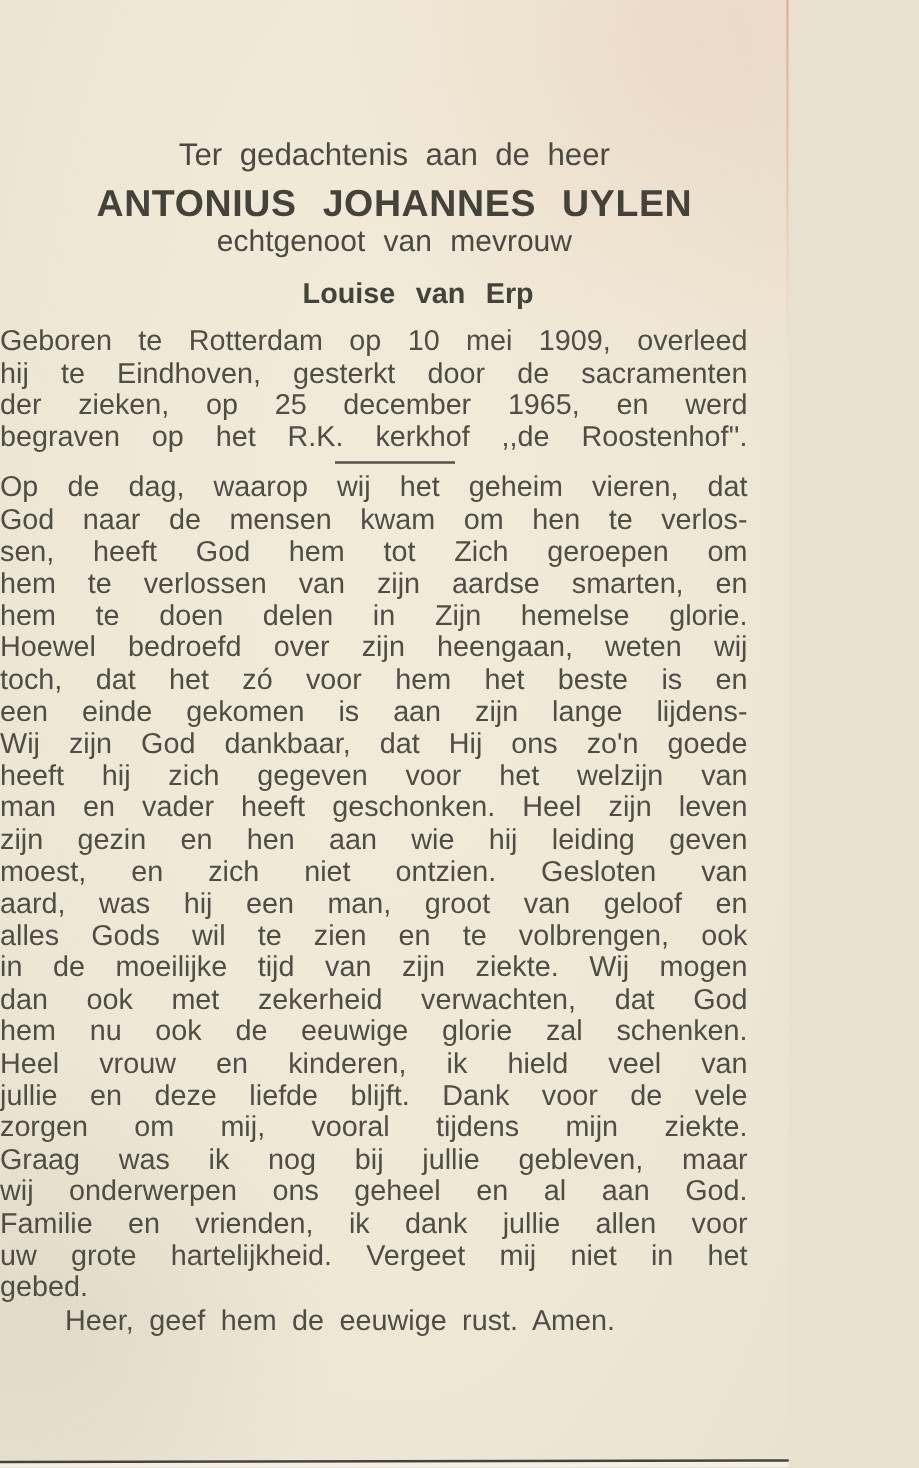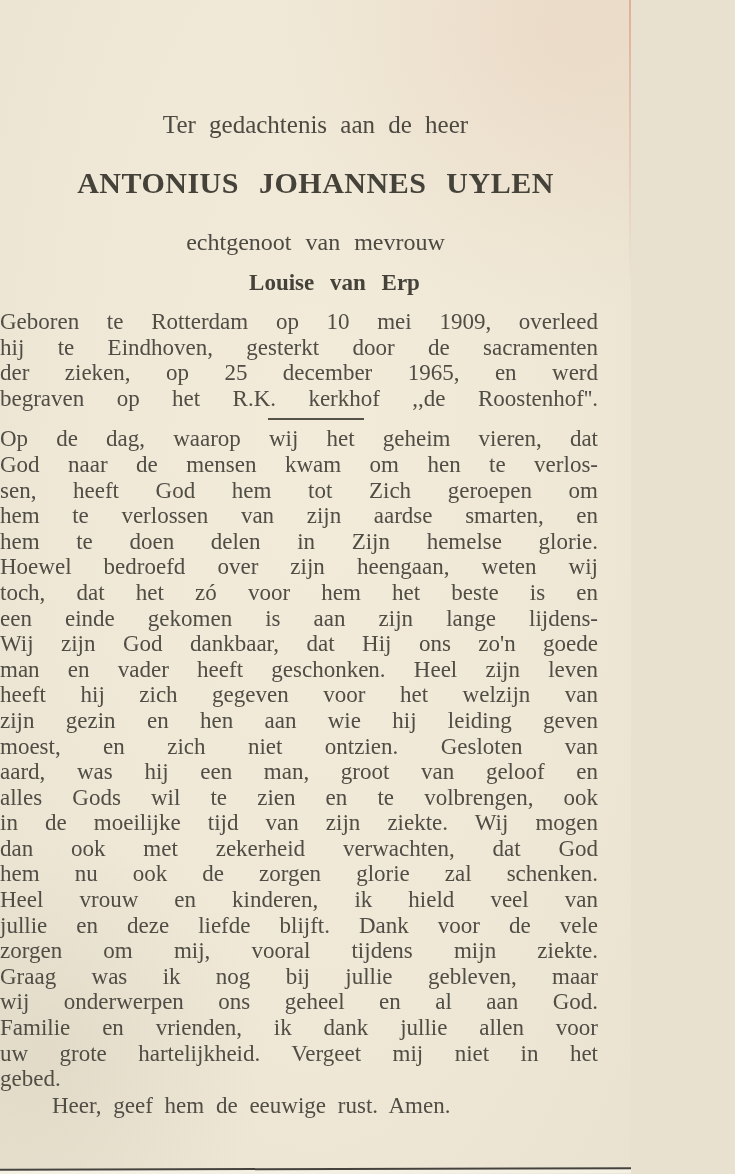--- a/index.html
+++ b/index.html
@@ -16,40 +16,39 @@
   .card {
     position: relative;
     width: 631px;
     height: 1174px;
     overflow: hidden;
     color: var(--ink);
     background:
       radial-gradient(circle at 88% 3%, rgba(228,188,164,0.28), rgba(228,188,164,0) 22%),
       radial-gradient(circle at 8% 90%, rgba(190,180,158,0.20), rgba(190,180,158,0) 18%),
       radial-gradient(ellipse at 50% 38%, #f2ebda 0%, var(--paper) 55%, #e9e2d0 100%);
-    font-family: Liberation Serif, serif;
   }
   .header { text-align: center; padding-top: 112px; color: var(--heading-ink); }
   .dedication {
     font-size: 25px;
     line-height: 25px;
     word-spacing: 7px;
     color: #4c4941;
   }
   .name {
-    margin-top: 29px;
+    margin-top: 10px;
     font-size: 30px;
     line-height: 34px;
     font-weight: bold;
     letter-spacing: 0.5px;
     word-spacing: 12px;
     color: var(--heading-ink);
   }
   .relation {
-    margin-top: 30px;
+    margin-top: 0;
     font-size: 24px;
     line-height: 25px;
     word-spacing: 8px;
     color: #4c4941;
   }
   .spouse {
     margin-top: 16px;
     font-size: 23px;
     line-height: 24px;
     font-weight: bold;
@@ -123,29 +122,29 @@
   <div class="text-col body">
       <div class="tline">Op de dag, waarop wij het geheim vieren, dat</div>
       <div class="tline">God naar de mensen kwam om hen te verlos-</div>
       <div class="tline">sen, heeft God hem tot Zich geroepen om</div>
       <div class="tline">hem te verlossen van zijn aardse smarten, en</div>
       <div class="tline">hem te doen delen in Zijn hemelse glorie.</div>
       <div class="tline">Hoewel bedroefd over zijn heengaan, weten wij</div>
       <div class="tline">toch, dat het zó voor hem het beste is en</div>
       <div class="tline">een einde gekomen is aan zijn lange lijdens-</div>
       <div class="tline">Wij zijn God dankbaar, dat Hij ons zo'n goede</div>
+      <div class="tline">heeft hij zich gegeven voor het welzijn van</div>
       <div class="tline">man en vader heeft geschonken. Heel zijn leven</div>
-      <div class="tline">heeft hij zich gegeven voor het welzijn van</div>
       <div class="tline">zijn gezin en hen aan wie hij leiding geven</div>
       <div class="tline">moest, en zich niet ontzien. Gesloten van</div>
       <div class="tline">aard, was hij een man, groot van geloof en</div>
       <div class="tline">alles Gods wil te zien en te volbrengen, ook</div>
       <div class="tline">in de moeilijke tijd van zijn ziekte. Wij mogen</div>
       <div class="tline">dan ook met zekerheid verwachten, dat God</div>
-      <div class="tline">hem nu ook de zorgen glorie zal schenken.</div>
+      <div class="tline">hem nu ook de eeuwige glorie zal schenken.</div>
       <div class="tline">Heel vrouw en kinderen, ik hield veel van</div>
       <div class="tline">jullie en deze liefde blijft. Dank voor de vele</div>
       <div class="tline">zorgen om mij, vooral tijdens mijn ziekte.</div>
       <div class="tline">Graag was ik nog bij jullie gebleven, maar</div>
       <div class="tline">wij onderwerpen ons geheel en al aan God.</div>
       <div class="tline">Familie en vrienden, ik dank jullie allen voor</div>
       <div class="tline">uw grote hartelijkheid. Vergeet mij niet in het</div>
       <div class="tline tline-end">gebed.</div>
     </div>
 

